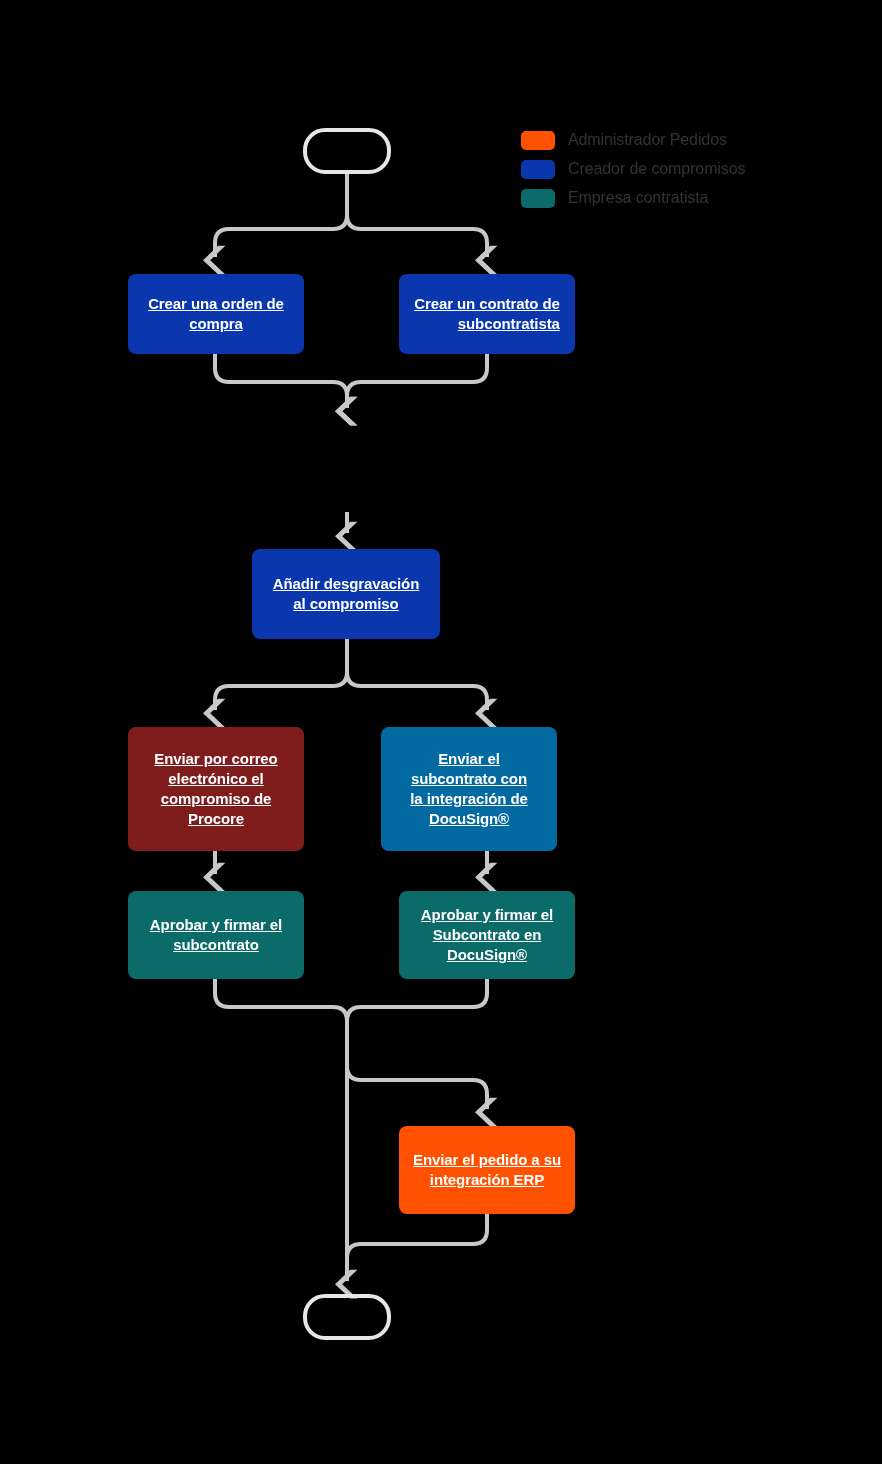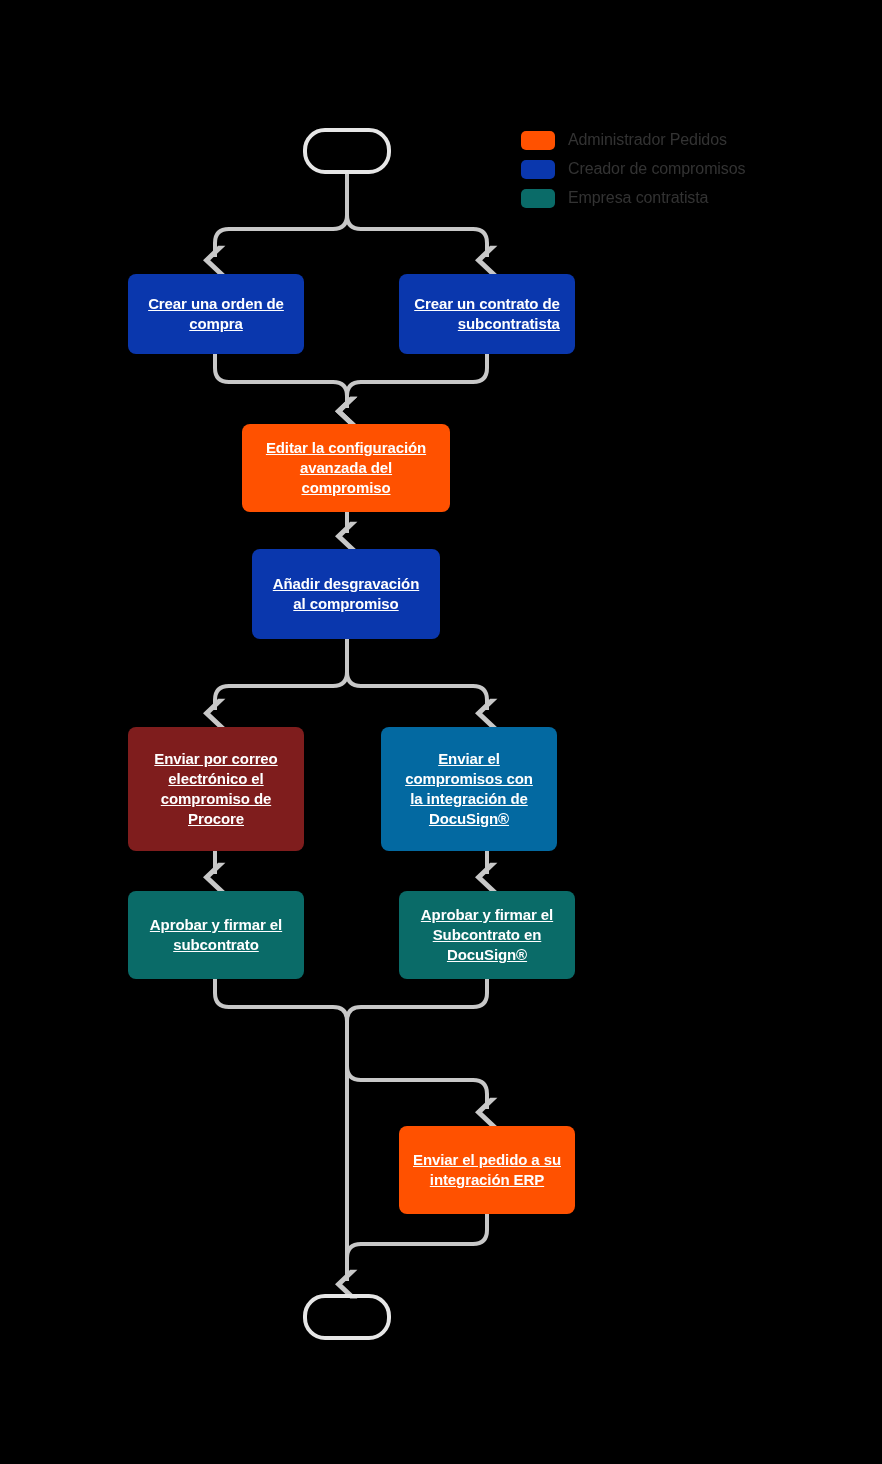--- a/index.html
+++ b/index.html
@@ -119,48 +119,41 @@
     </div>
   </div>
 
   <div class="node" style="left:399px; top:274px; width:176px; height:80px; background:#0a37ad;text-align:right;">
     <div>
       <span>Crear un contrato de</span>
       <span>subcontratista</span>
     </div>
   </div>
 
-  <div class="node" style="left:242px; top:424px; width:208px; height:88px; background:#ff5100;">
-    <div>
-      <span>Editar la configuración</span>
-      <span>avanzada del</span>
-      <span>compromiso</span>
-    </div>
-  </div>
 
   <div class="node" style="left:252px; top:549px; width:188px; height:90px; background:#0a37ad;">
     <div>
       <span>Añadir desgravación</span>
       <span>al compromiso</span>
     </div>
   </div>
 
   <div class="node" style="left:128px; top:727px; width:176px; height:124px; background:#7f1d1d;">
     <div>
       <span>Enviar por correo</span>
       <span>electrónico el</span>
       <span>compromiso de</span>
       <span>Procore</span>
     </div>
   </div>
 
   <div class="node" style="left:381px; top:727px; width:176px; height:124px; background:#0369a1;">
     <div>
       <span>Enviar el</span>
-      <span>compromisos con</span>
+      <span>subcontrato con</span>
       <span>la integración de</span>
       <span>DocuSign®</span>
     </div>
   </div>
 
   <div class="node" style="left:128px; top:891px; width:176px; height:88px; background:#0a6b68;">
     <div>
       <span>Aprobar y firmar el</span>
       <span>subcontrato</span>
     </div>

